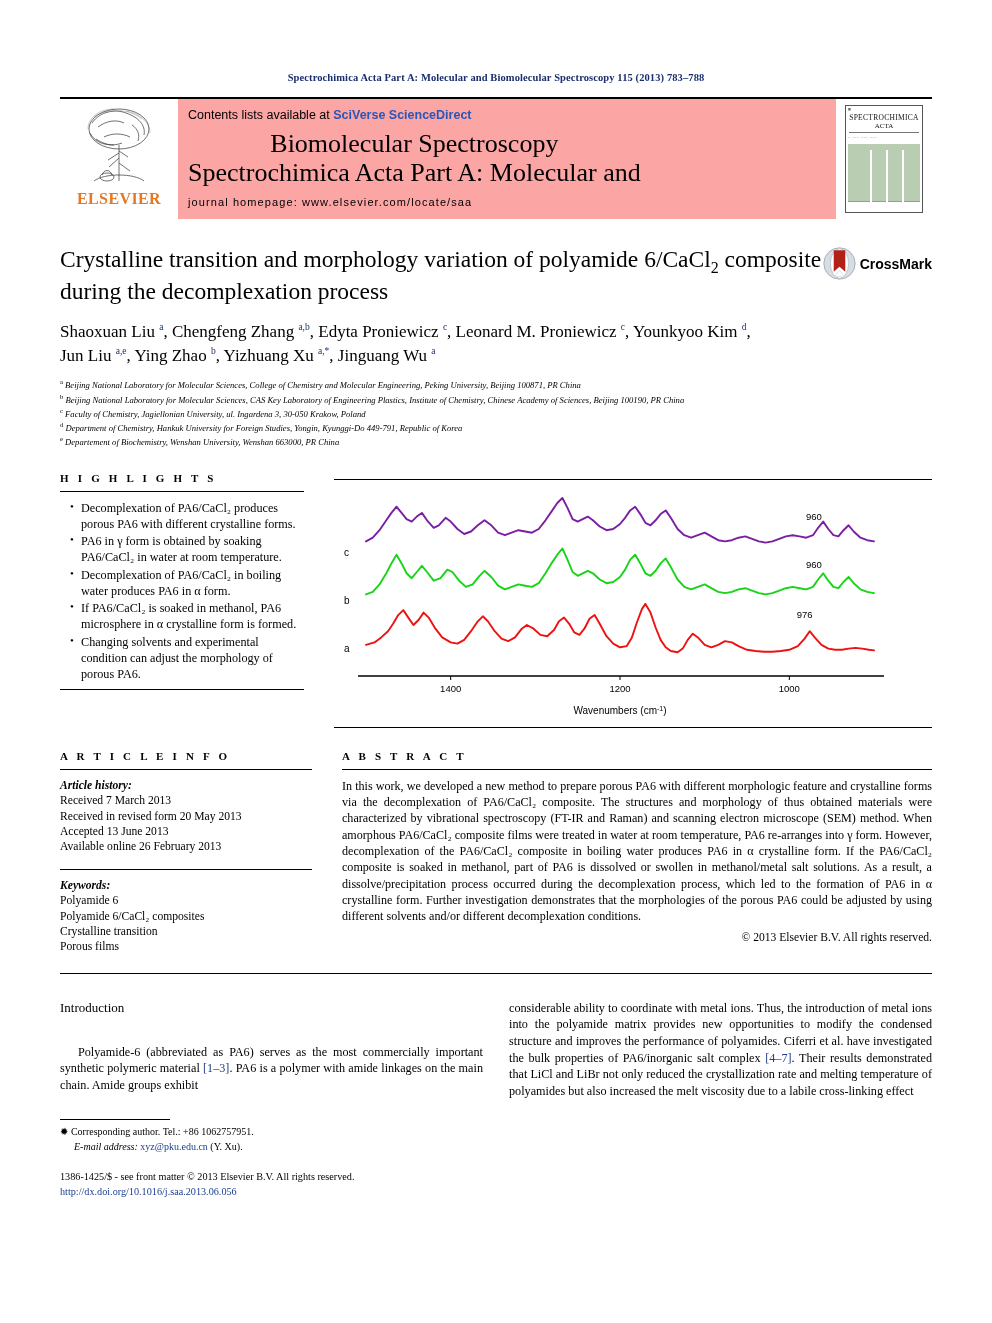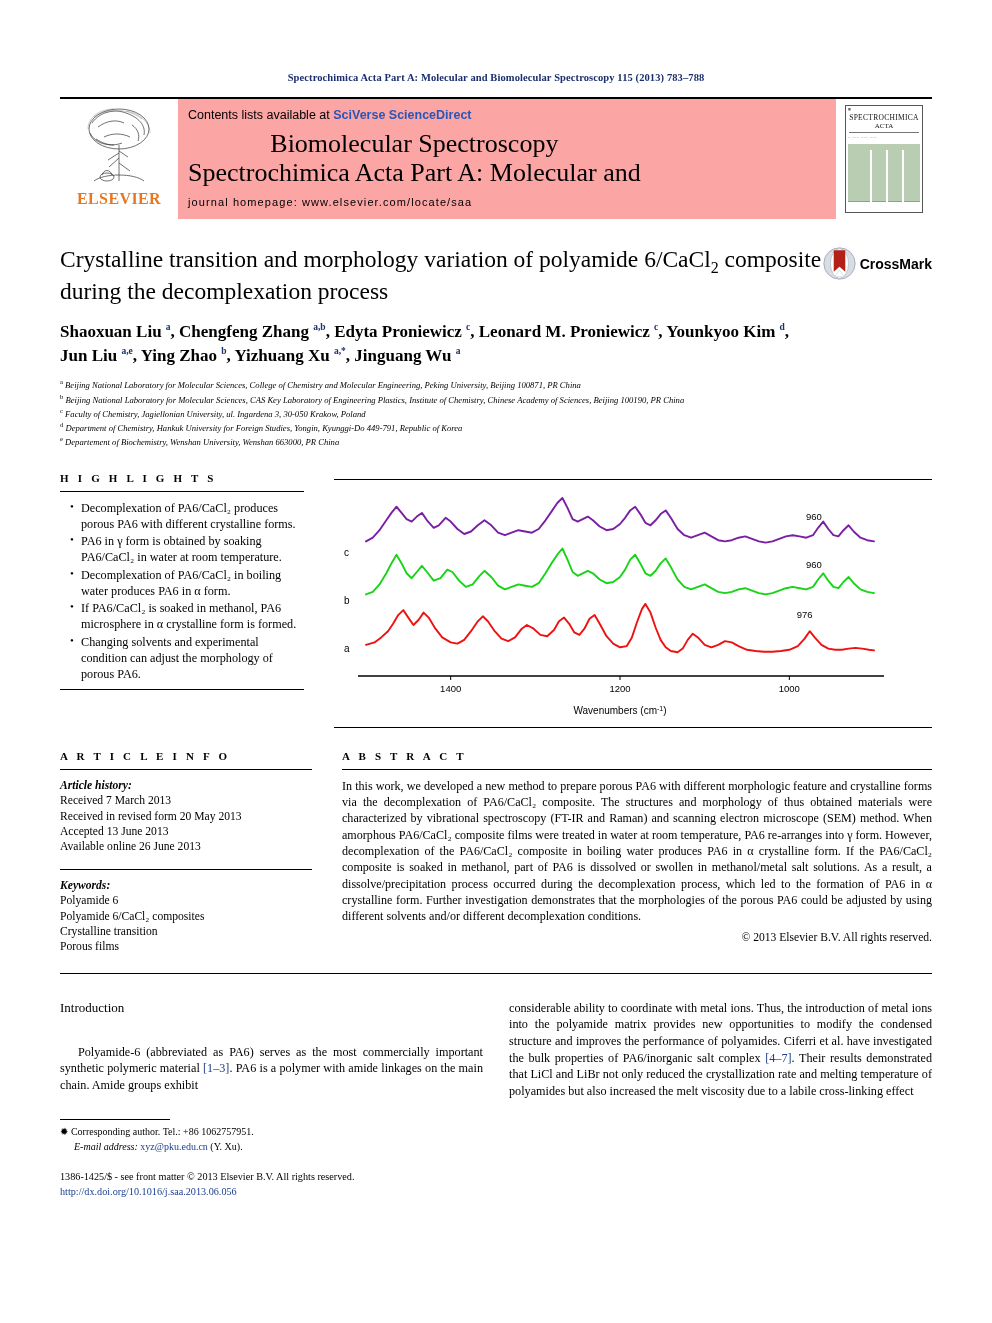--- a/index.html
+++ b/index.html
@@ -97,21 +97,20 @@
     position:absolute; right:0; top:2px;
     display:flex; align-items:center; gap:4px;
   }
   .cm-circle { width:33px; height:33px; }
   .cm-text { font-family:"Liberation Sans", sans-serif; font-size:14px; font-weight:bold; }
 
   .authors {
     font-family:"Liberation Serif", serif;
     font-size:17px; line-height:1.4;
     margin-top:14px;
-    font-weight:bold;
   }
   .authors sup { font-size:9.5px; color:#1a2f6e; }
   .affils { margin-top:10px; }
   .affil {
     font-size:8.6px; font-style:italic;
     line-height:1.42;
   }
   .affil sup { font-style:normal; font-size:6.6px; }
 
   
@@ -307,21 +306,21 @@
 
   <div class="cols" style="margin-top:14px">
     <div class="col-left">
       <div class="sechead">A R T I C L E   I N F O</div>
       <div class="rule"></div>
       <div class="ai-body">
         <div class="ital">Article history:</div>
         <div>Received 7 March 2013</div>
         <div>Received in revised form 20 May 2013</div>
         <div>Accepted 13 June 2013</div>
-        <div>Available online 26 June 2013</div>
+        <div>Available online 26 February 2013</div>
       </div>
       <div class="rule-thin" style="margin-top:14px"></div>
       <div class="ai-body kw-list">
         <div class="ital">Keywords:</div>
         <div>Polyamide 6</div>
         <div>Polyamide 6/CaCl₂ composites</div>
         <div>Crystalline transition</div>
         <div>Porous films</div>
       </div>
     </div>

